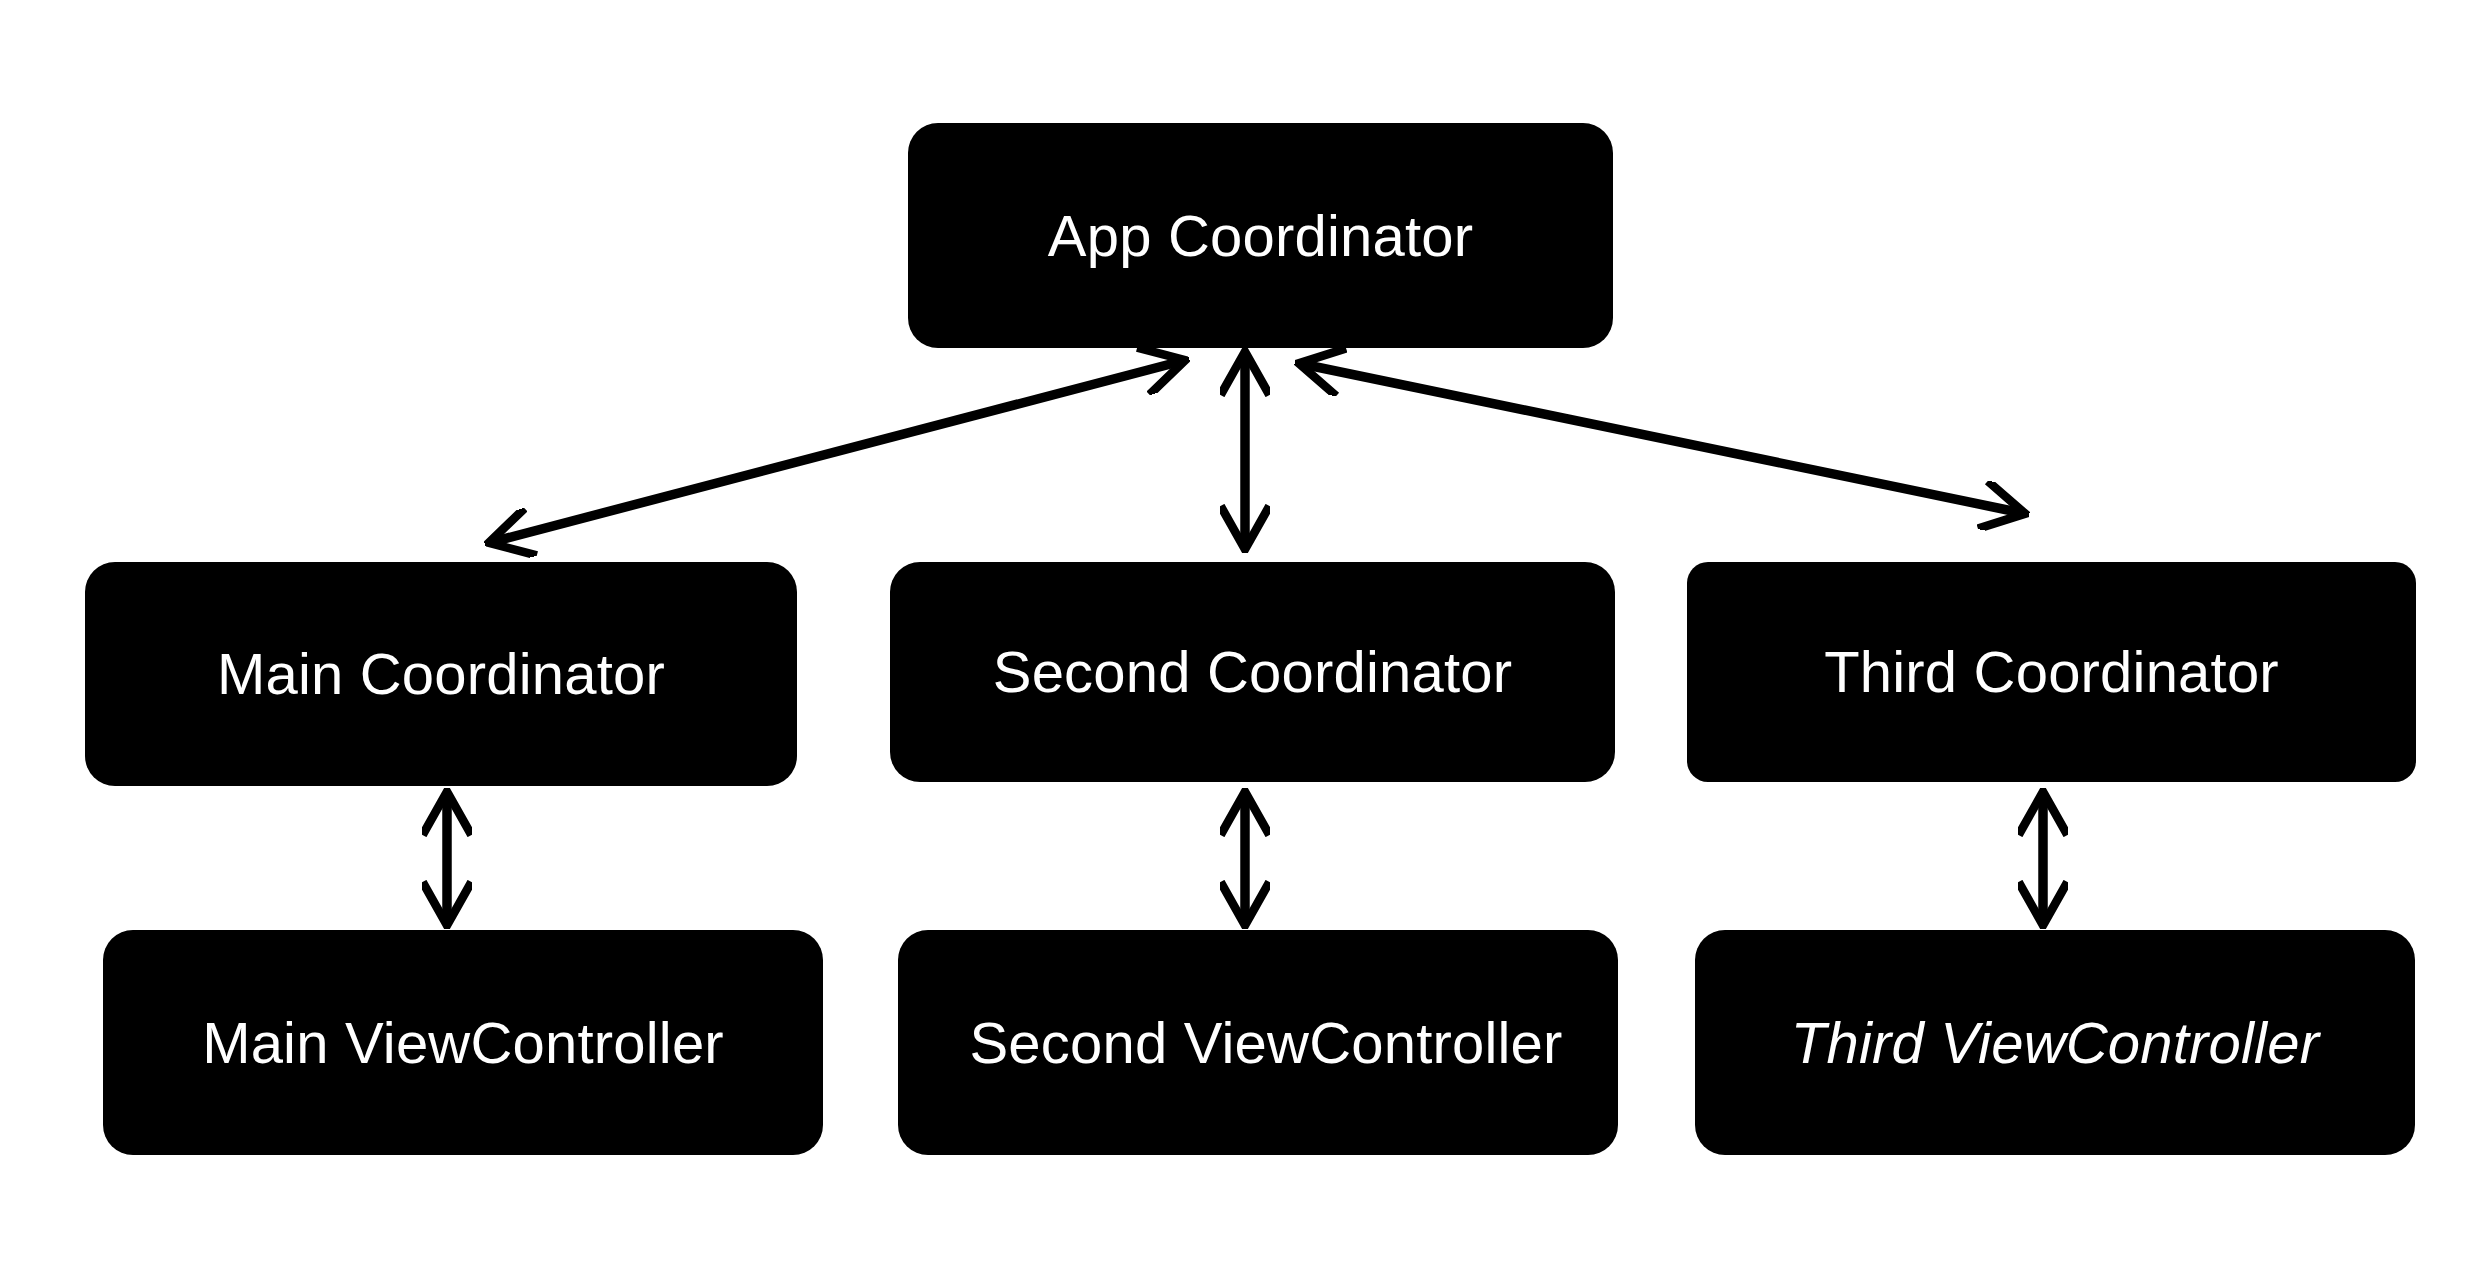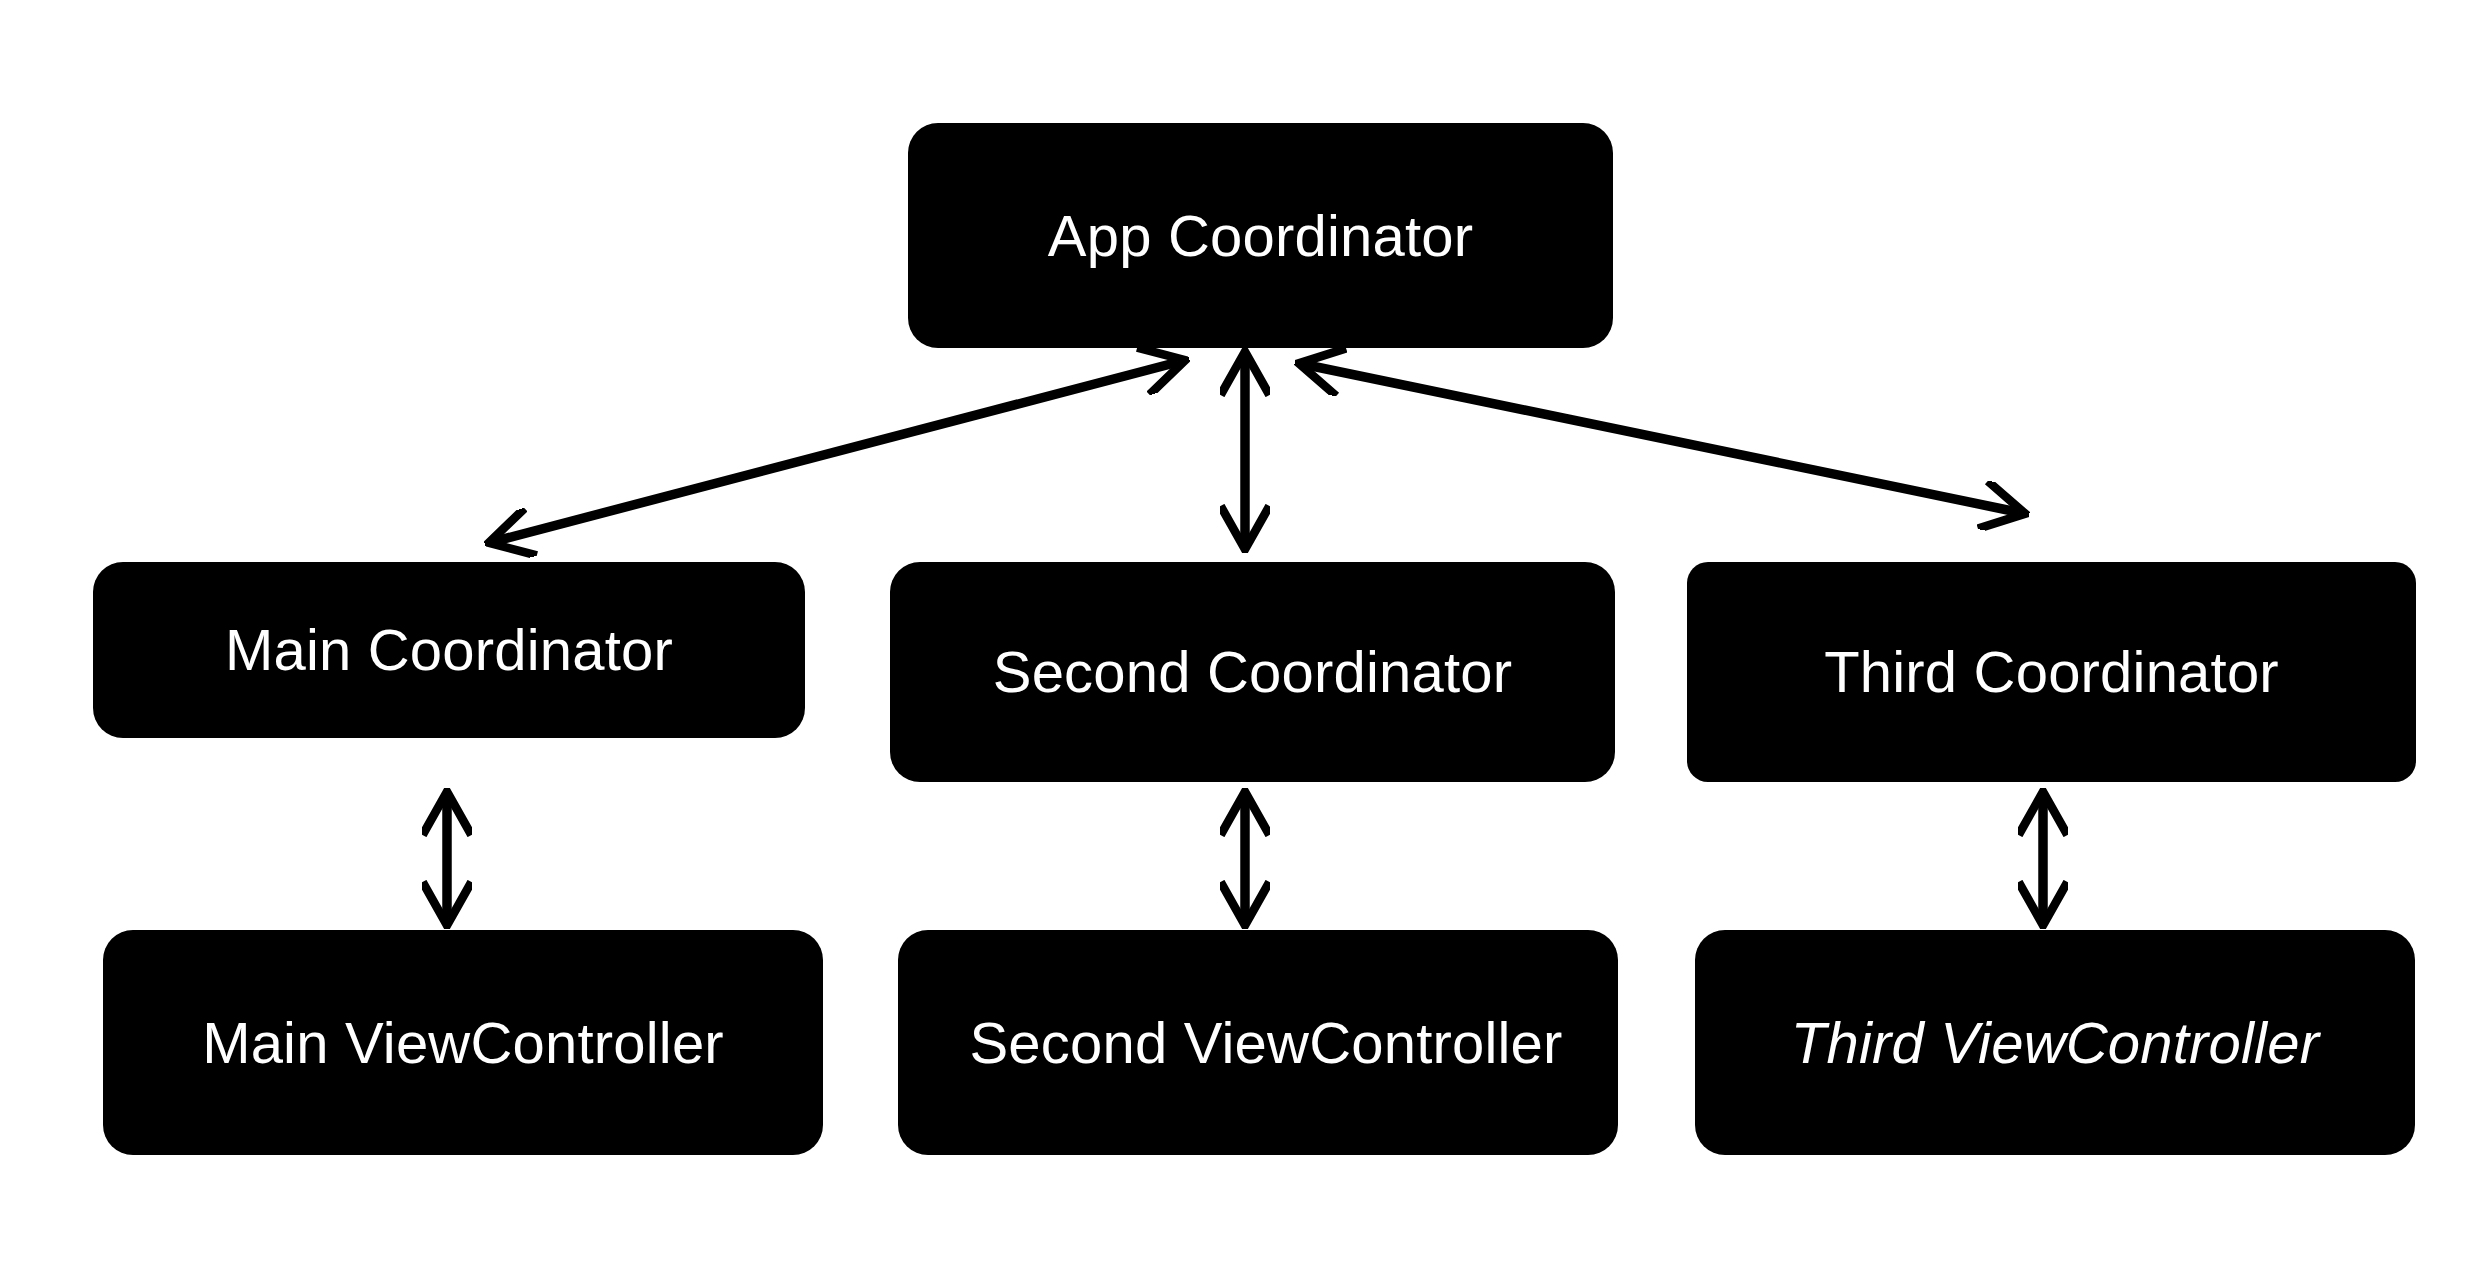--- a/index.html
+++ b/index.html
@@ -42,21 +42,21 @@
     font-family: "Liberation Sans", sans-serif;
     font-size: 58px;
     font-weight: 400;
     letter-spacing: 0.2px;
     line-height: 1;
     white-space: nowrap;
   }
 
   
   #node-app-coordinator      { left: 908px;  top: 123px;  width: 705px;  height: 225px; }
-  #node-main-coordinator     { left: 93px;   top: 562px;  width: 712px;  height: 176px; }
+  #node-main-coordinator     { left: 85px;   top: 562px;  width: 712px;  height: 224px; }
   #node-second-coordinator   { left: 890px;  top: 562px;  width: 725px;  height: 220px; }
   #node-third-coordinator    { left: 1687px; top: 562px;  width: 729px;  height: 220px; border-radius: 21px; }
   #node-main-viewcontroller  { left: 103px;  top: 930px;  width: 720px;  height: 225px; text-align: center; }
   #node-second-viewcontroller{ left: 898px;  top: 930px;  width: 720px;  height: 225px; padding-left: 16px; }
   #node-third-viewcontroller { left: 1695px; top: 930px;  width: 720px;  height: 225px; font-style: italic; }
 </style>
 </head>
 <body>
 
 <div id="canvas">

